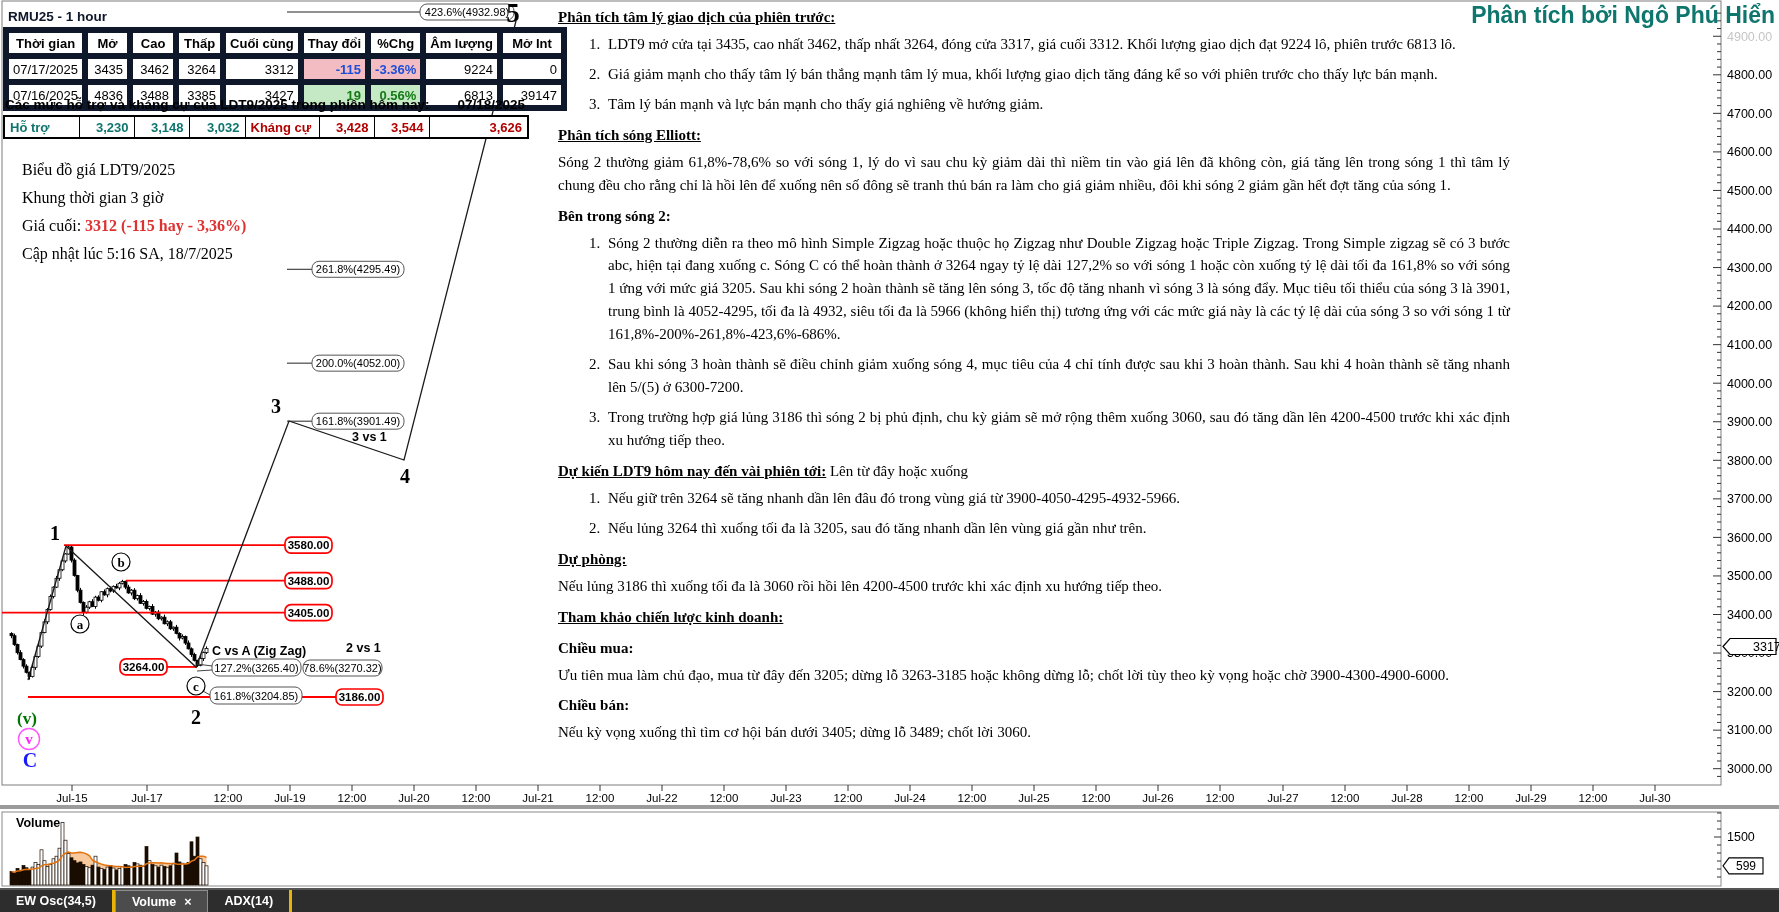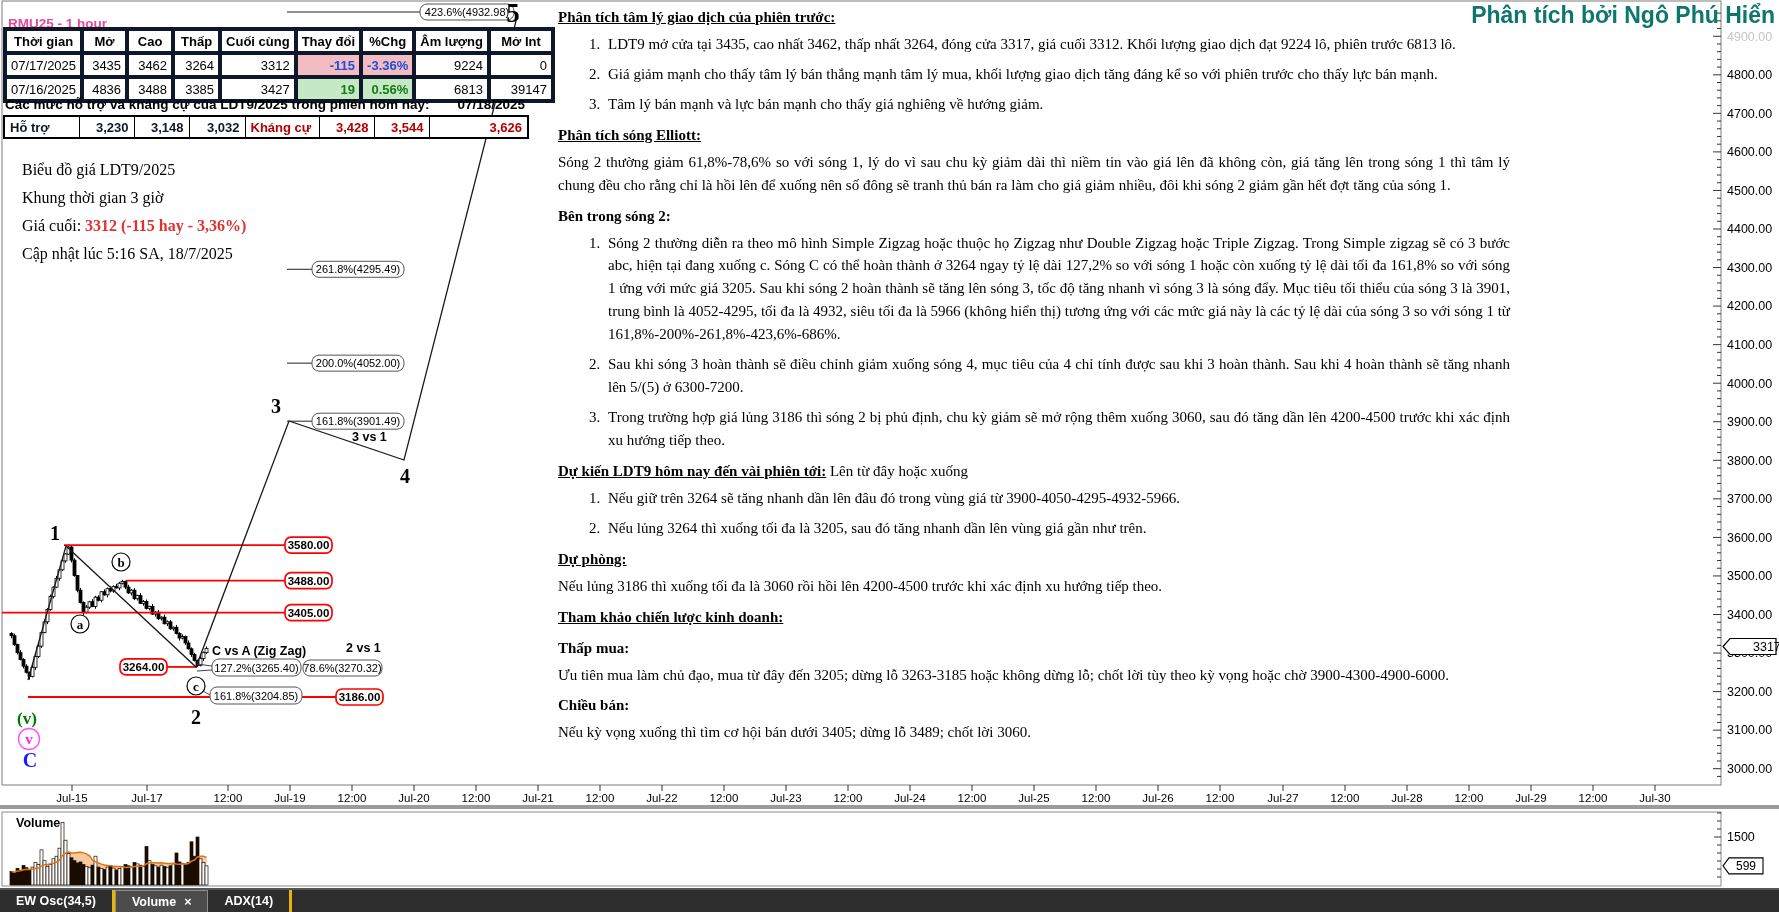--- a/index.html
+++ b/index.html
@@ -1,43 +1,43 @@
 <!DOCTYPE html>
 <html><head>
 <meta charset="utf-8">
 <style>
   html,body{margin:0;padding:0;background:#fff;}
   #stage{position:relative;width:1779px;height:912px;background:#fff;overflow:hidden;
          font-family:"Liberation Sans",sans-serif;}
   #chart-svg{position:absolute;left:0;top:0;}
 
   
-  .symbol-title{position:absolute;left:8px;top:16px;font:bold 13.5px "Liberation Sans",sans-serif;color:#ec4899;}
+  .symbol-title{position:absolute;left:8px;top:9px;font:bold 13.5px "Liberation Sans",sans-serif;color:#0f172a;}
 
   
   .analyst{position:absolute;top:2px;right:4px;font:bold 23px "Liberation Sans",sans-serif;color:#0f766e;}
 
   
   .ohlc{position:absolute;left:3px;top:27px;border-collapse:collapse;background:#fff;
         font:13px "Liberation Sans",sans-serif;table-layout:fixed;border:2px solid #000;}
-  .ohlc th,.ohlc td{border:4px solid #0f172a;padding:1px 4px;height:18px;white-space:nowrap;overflow:hidden;}
+  .ohlc th,.ohlc td{border:6px solid #0f172a;padding:1px 4px;height:18px;white-space:nowrap;overflow:hidden;}
   .ohlc th{font-weight:bold;text-align:center;}
   .ohlc td.num{text-align:right;}
   .ohlc td.date{text-align:left;margin-left:39px;}
   td.neg{background:#f3bcc2;color:#1d4ed8;font-weight:bold;text-align:right;}
   td.pos{background:#c5e8c5;color:#157a15;font-weight:bold;text-align:right;}
 
   
   .sr-title{position:absolute;left:5px;top:97px;font:bold 13.5px "Liberation Sans",sans-serif;color:#000;}
   .sr-date{position:absolute;left:400px;top:97px;width:125px;text-align:right;
            font:bold 13.5px "Liberation Sans",sans-serif;color:#000;}
   .sr{position:absolute;left:3px;top:115px;border-collapse:collapse;background:#fff;
       font:bold 13px "Liberation Sans",sans-serif;table-layout:fixed;border:2px solid #000;}
   .sr td{border:1px solid #000;padding:1px 5px;height:18px;white-space:nowrap;}
-  .sr .sup{color:#0f172a;}
+  .sr .sup{color:#0f766e;}
   .sr .res{color:#b30000;}
   .sr .lbl{text-align:left;}
   .sr .val{text-align:right;}
 
   
   .chart-info{position:absolute;left:22px;top:156px;font:16px "Liberation Serif",serif;
               color:#000;line-height:28px;white-space:nowrap;}
   .chart-info .red{color:#e03131;font-weight:bold;}
 
   
@@ -619,21 +619,21 @@
     <div style="text-align:left;margin:8px 0 4px 0;">
       <span class="hd" style="margin:0;">Dự kiến LDT9 hôm nay đến vài phiên tới:</span><span class="inline-normal"> Lên từ đây hoặc xuống</span>
     </div>
     <ol>
       <li>Nếu giữ trên 3264 sẽ tăng nhanh dần lên đâu đó trong vùng giá từ 3900-4050-4295-4932-5966.</li>
       <li>Nếu lủng 3264 thì xuống tối đa là 3205, sau đó tăng nhanh dần lên vùng giá gần như trên.</li>
     </ol>
     <div class="hd">Dự phòng:</div>
     <p>Nếu lủng 3186 thì xuống tối đa là 3060 rồi hồi lên 4200-4500 trước khi xác định xu hướng tiếp theo.</p>
     <div class="hd">Tham khảo chiến lược kinh doanh:</div>
-    <div class="sub">Thấp mua:</div>
+    <div class="sub">Chiều mua:</div>
     <p>Ưu tiên mua làm chủ đạo, mua từ đây đến 3205; dừng lỗ 3263-3185 hoặc không dừng lỗ; chốt lời tùy theo kỳ vọng hoặc chờ 3900-4300-4900-6000.</p>
     <div class="sub">Chiều bán:</div>
     <p>Nếu kỳ vọng xuống thì tìm cơ hội bán dưới 3405; dừng lỗ 3489; chốt lời 3060.</p>
   </div>
 
   <div class="tabbar">
     <span class="tab">EW Osc(34,5)</span>
     <span class="tab active">
         <span>Volume</span>
         <span class="x">×</span>

